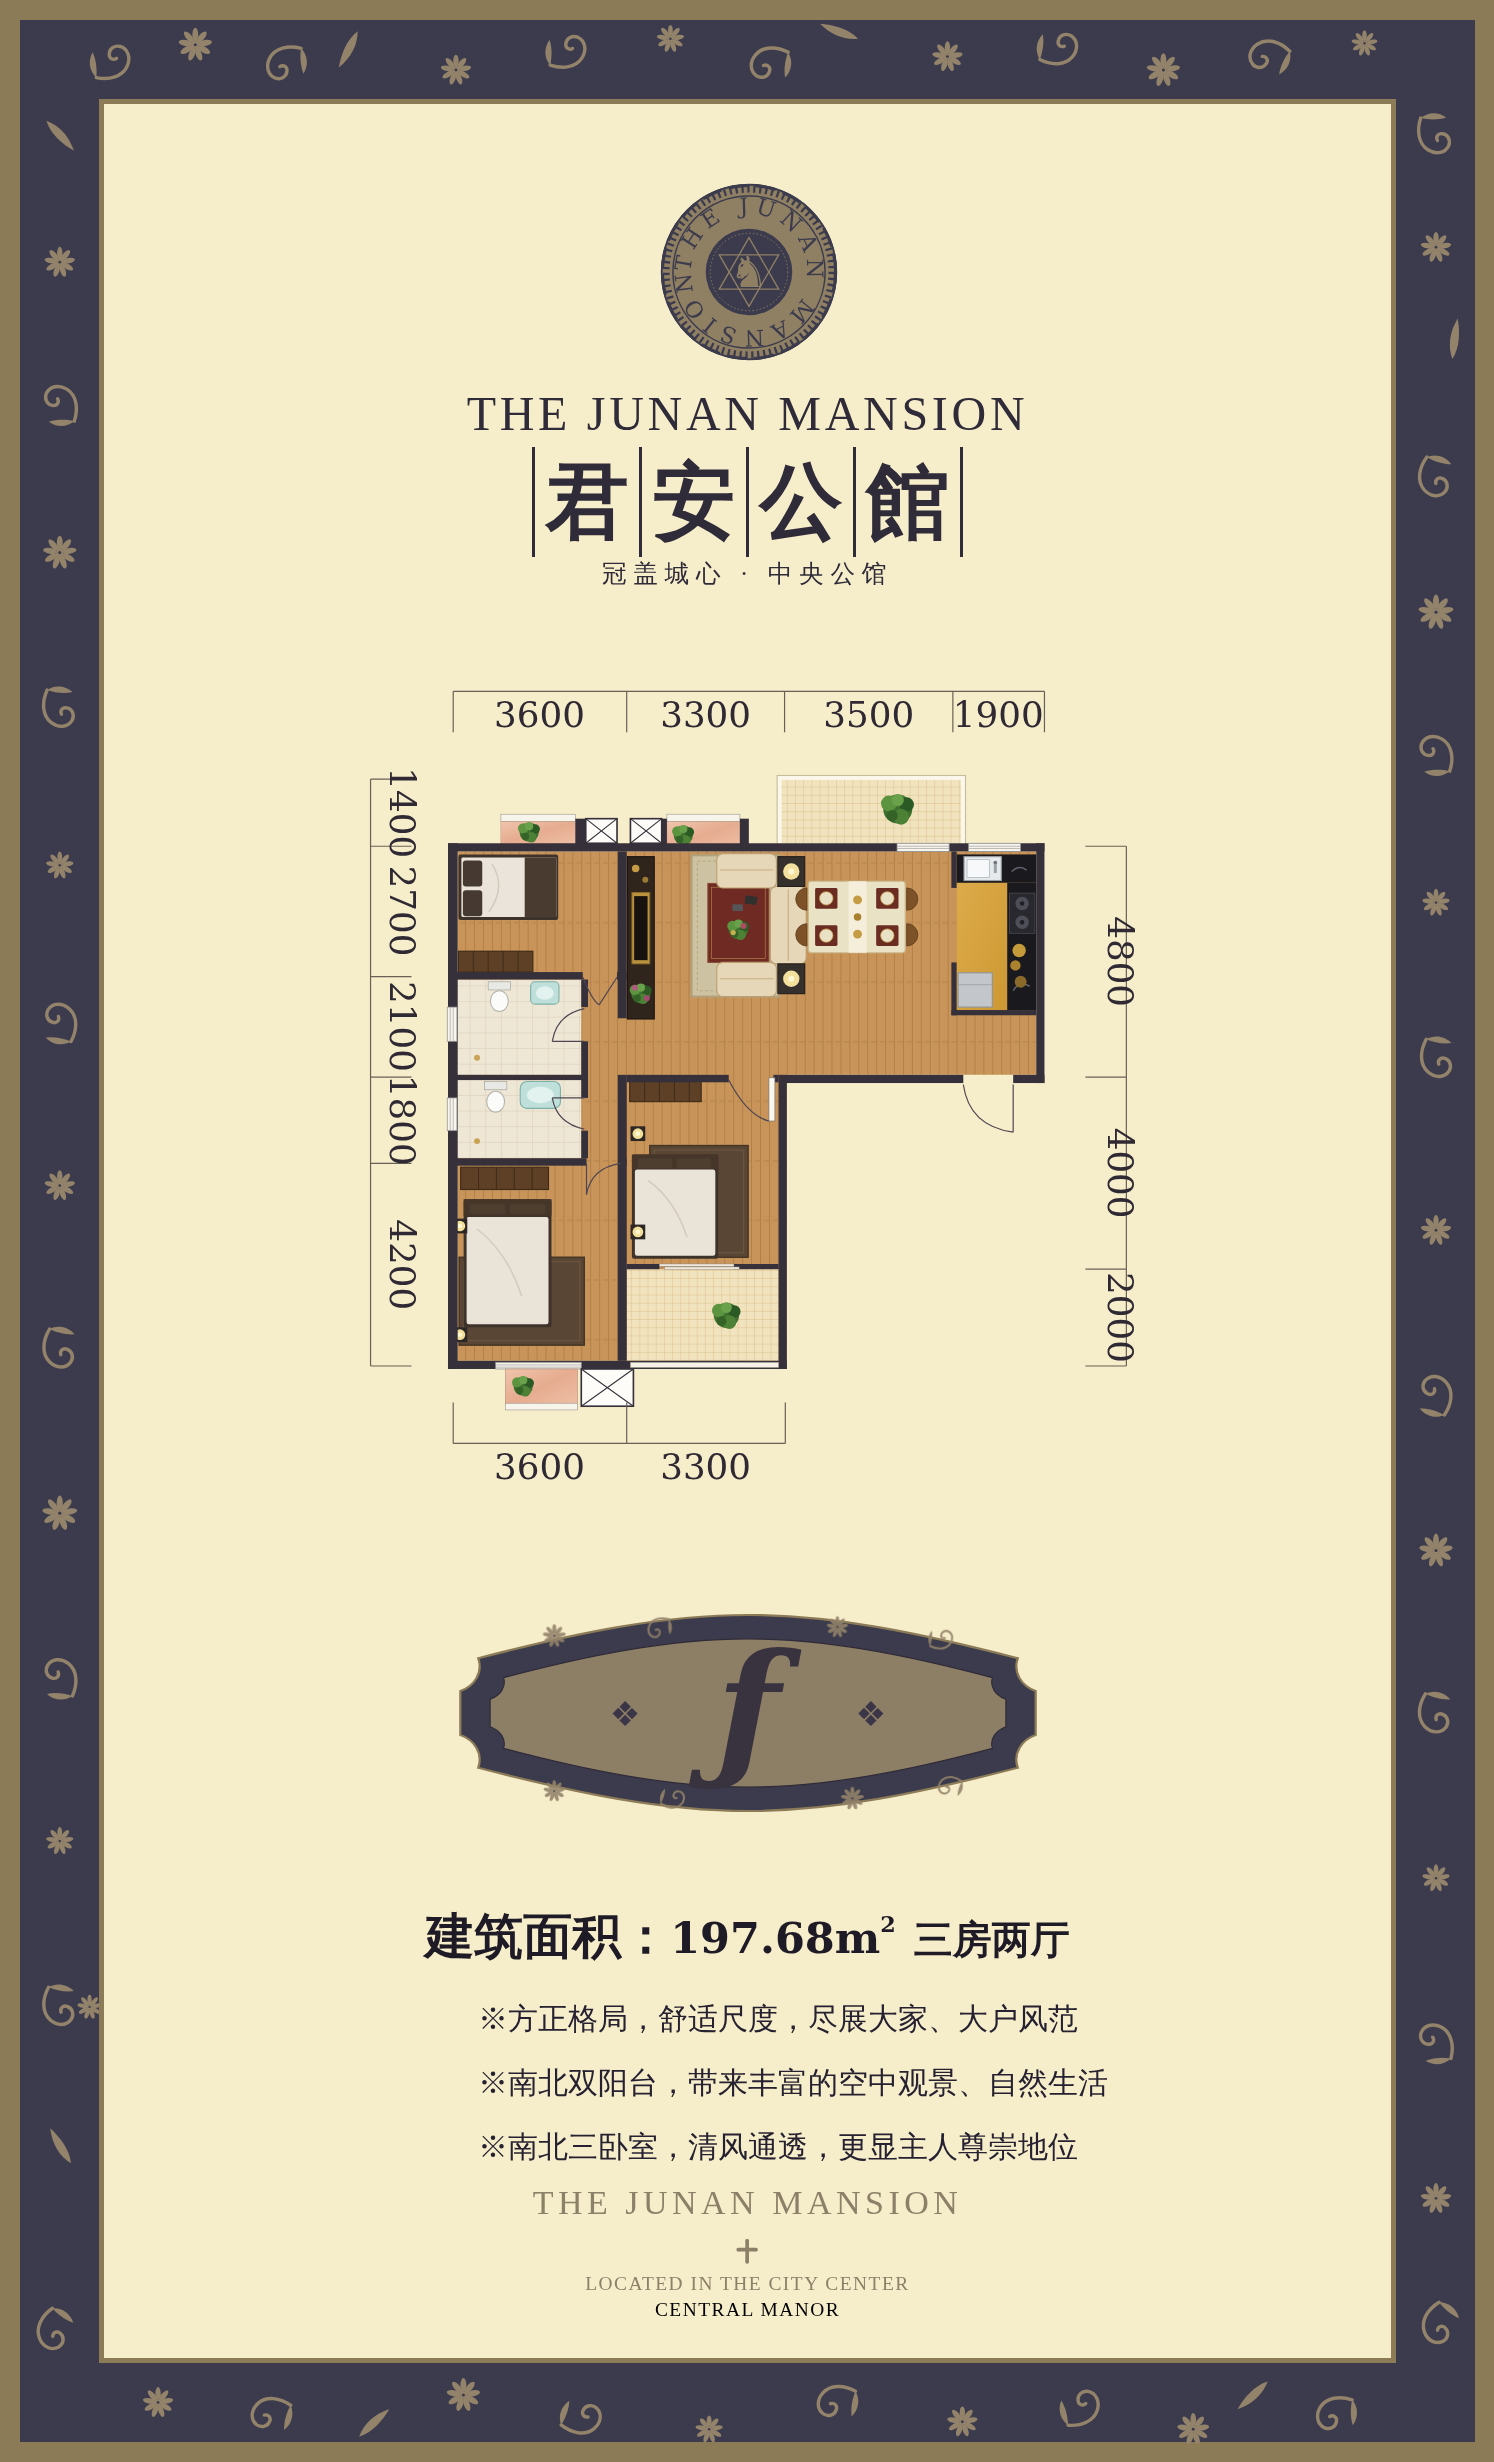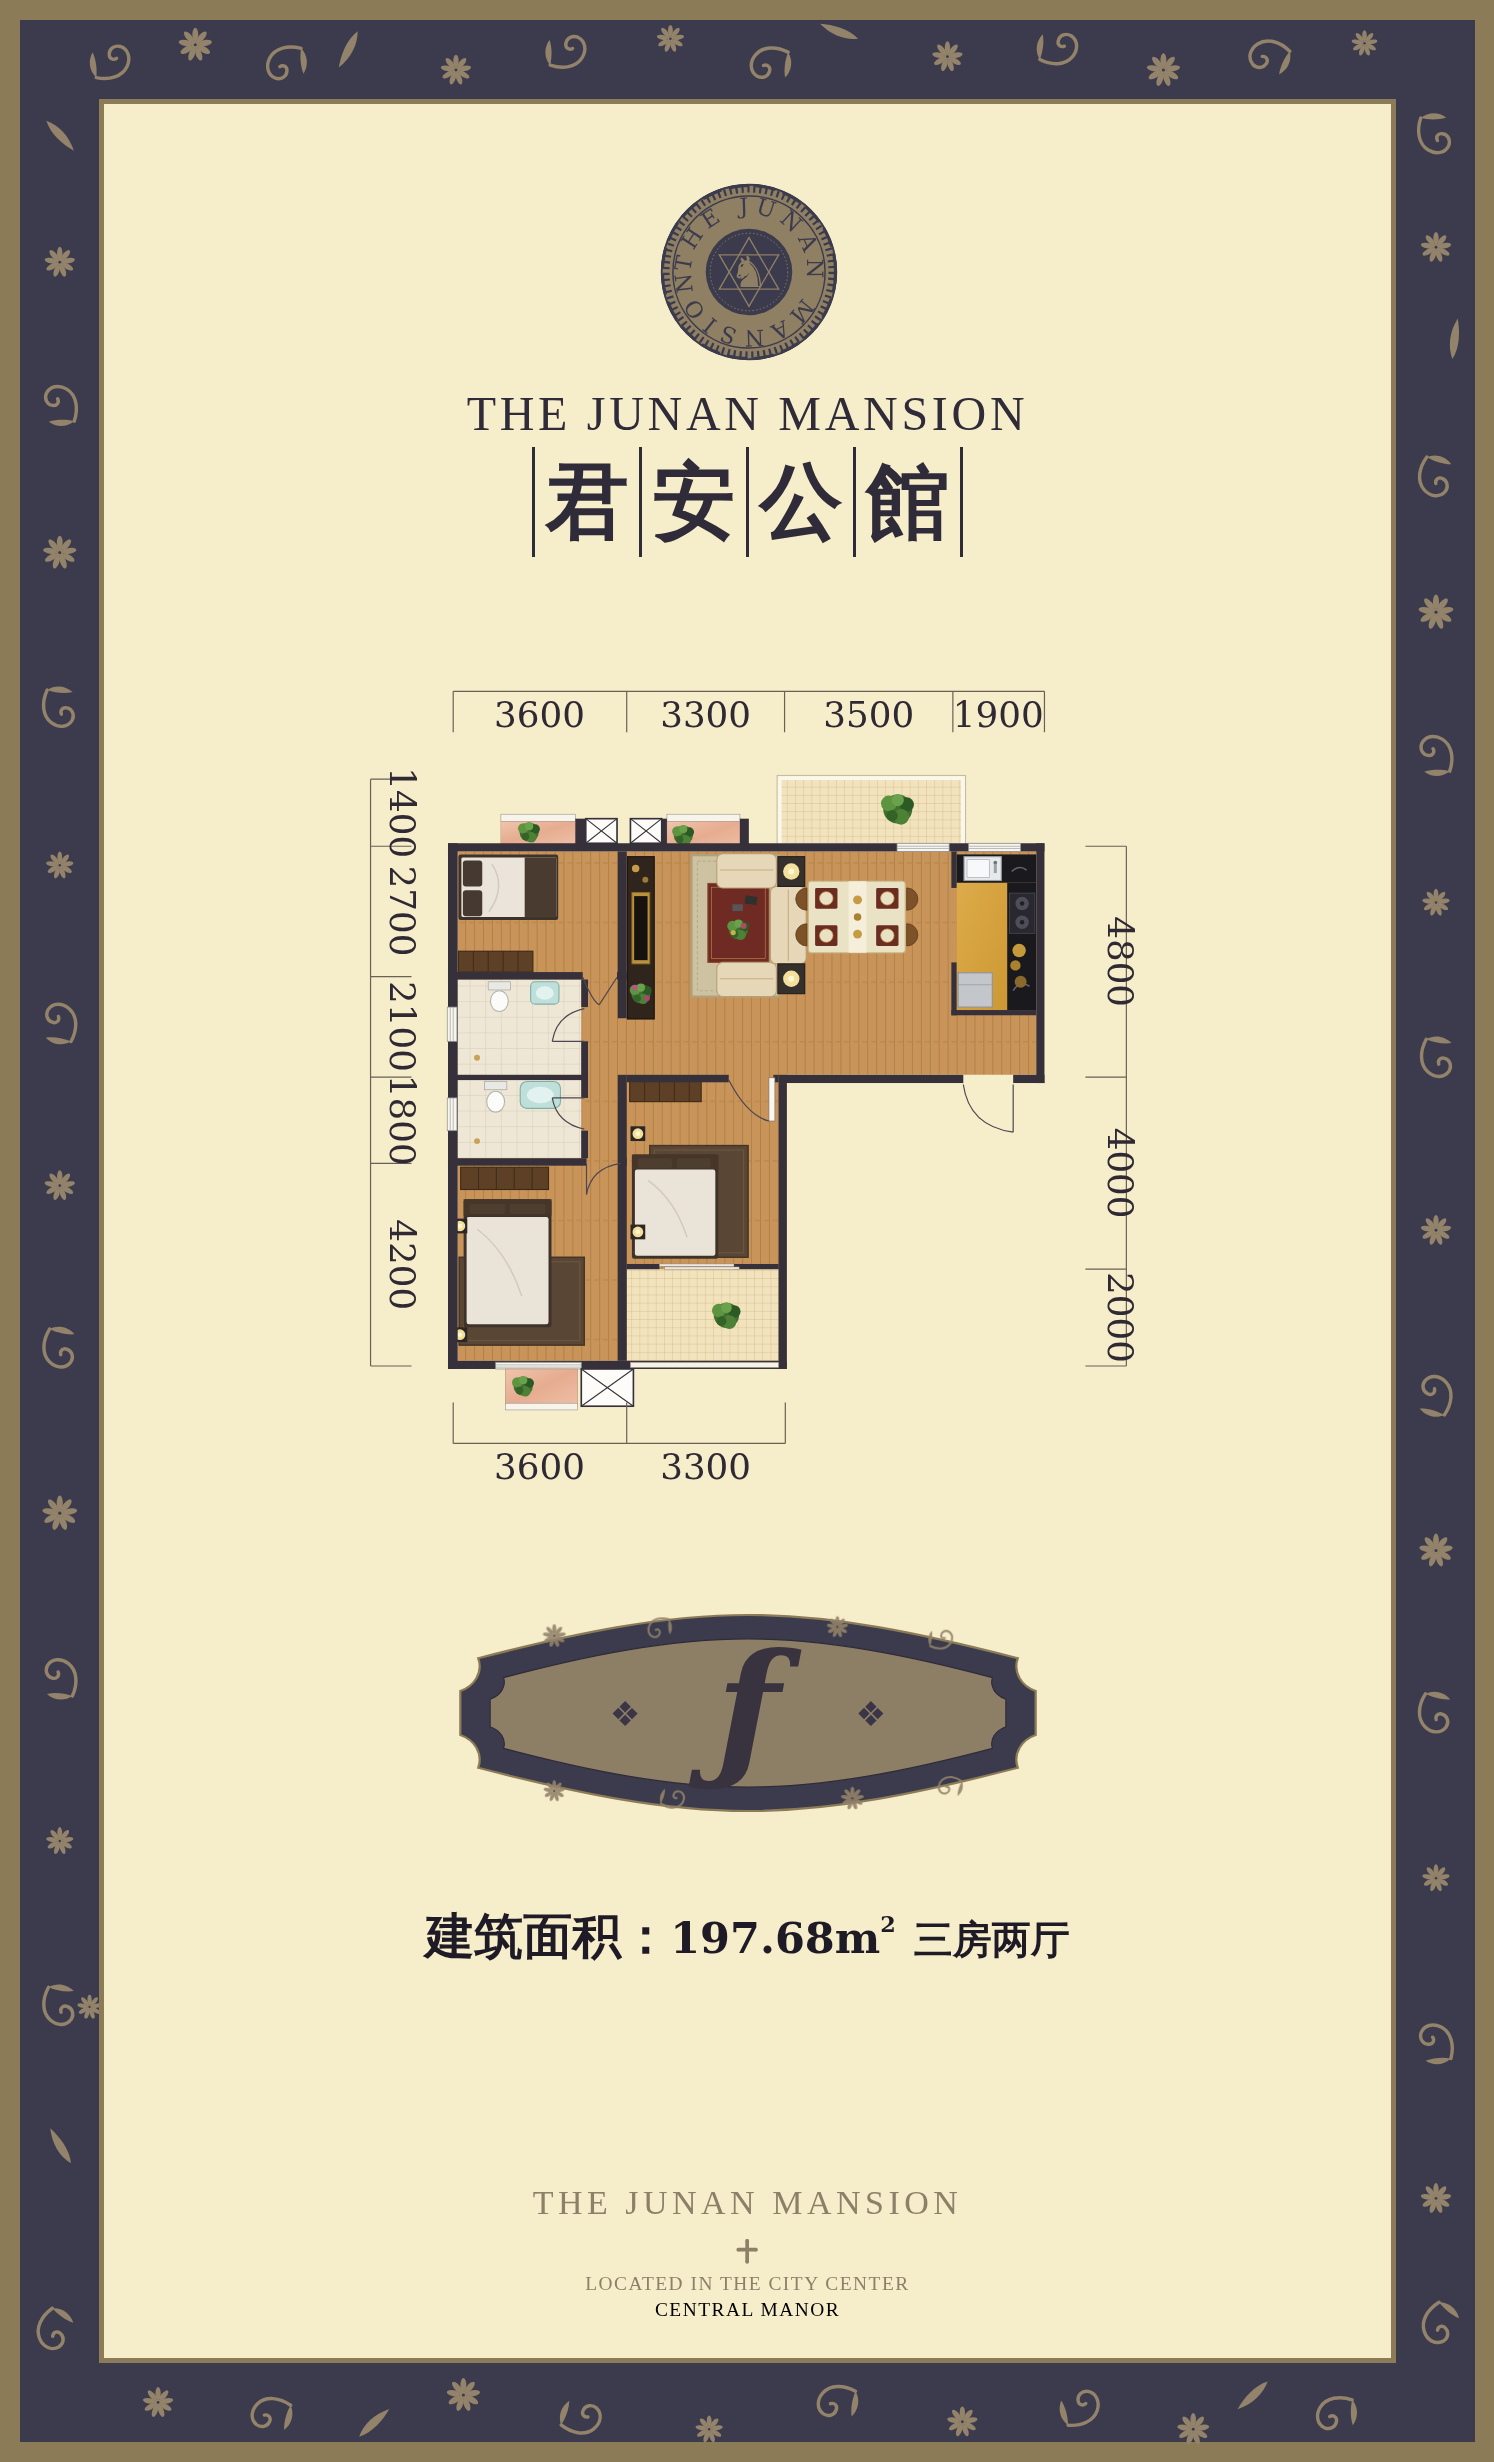--- a/index.html
+++ b/index.html
@@ -156,20 +156,21 @@
     <span class="cnch">君</span>
     <span class="vbar"></span>
     <span class="cnch">安</span>
     <span class="vbar"></span>
     <span class="cnch">公</span>
     <span class="vbar"></span>
     <span class="cnch">館</span>
     <span class="vbar"></span>
   </div>
 
+  <div class="abs ctr" id="cn-tagline">冠盖城心 · 中央公馆</div>
 
   <svg class="abs" width="834" height="849" viewBox="460 890 1120 1140" style="left:343px;top:663px;">
     <defs>
       <pattern id="wood" width="12" height="80" patternUnits="userSpaceOnUse">
         <rect width="12" height="80" fill="#c89459"></rect>
         <rect x="0" width="1.2" height="80" fill="#aa7b43" opacity="0.85"></rect>
         <rect x="5" y="38" width="7" height="1.2" fill="#b2824a"></rect>
       </pattern>
       <pattern id="tileB" width="21" height="21" patternUnits="userSpaceOnUse">
         <rect width="21" height="21" fill="#efe7d6"></rect>
@@ -554,20 +555,25 @@
          C96,183 88,171 74,166 L74,129 C88,124 96,112 92,100 Z" fill="#8d7e66" stroke="#2f2b38" stroke-width="1.5"></path>
     <text x="255" y="165" text-anchor="middle" font-size="46" fill="#3b3647">❖</text>
     <text x="585" y="165" text-anchor="middle" font-size="46" fill="#3b3647">❖</text>
     <text x="420" y="212" text-anchor="middle" font-size="200" font-style="italic" font-weight="700" font-family="DejaVu Serif, serif" fill="#39323f">ƒ</text>
   </svg>
 
   <div class="abs ctr" id="spec-line">
     <span class="lbl">建筑面积：</span><span class="val">197.68m</span><span class="sup">2</span><span class="rooms">三房两厅</span>
   </div>
 
+  <div class="abs" id="features">
+    <div class="feat">※方正格局，舒适尺度，尽展大家、大户风范</div>
+    <div class="feat">※南北双阳台，带来丰富的空中观景、自然生活</div>
+    <div class="feat">※南北三卧室，清风通透，更显主人尊崇地位</div>
+  </div>
 
   <div class="abs ctr" id="footer-brand">THE JUNAN MANSION</div>
   <div class="abs ctr" id="footer-cross">
     <svg width="22.3" height="25" viewBox="0 0 30 34">
       <g fill="#8d8069">
         <rect x="12.5" y="2" width="5" height="30" rx="2"></rect>
         <rect x="2" y="12" width="26" height="5" rx="2"></rect>
         <circle cx="15" cy="2.5" r="2.6"></circle>
           <circle cx="15" cy="31" r="2.6"></circle>
         <circle cx="3" cy="14.5" r="2.6"></circle>

